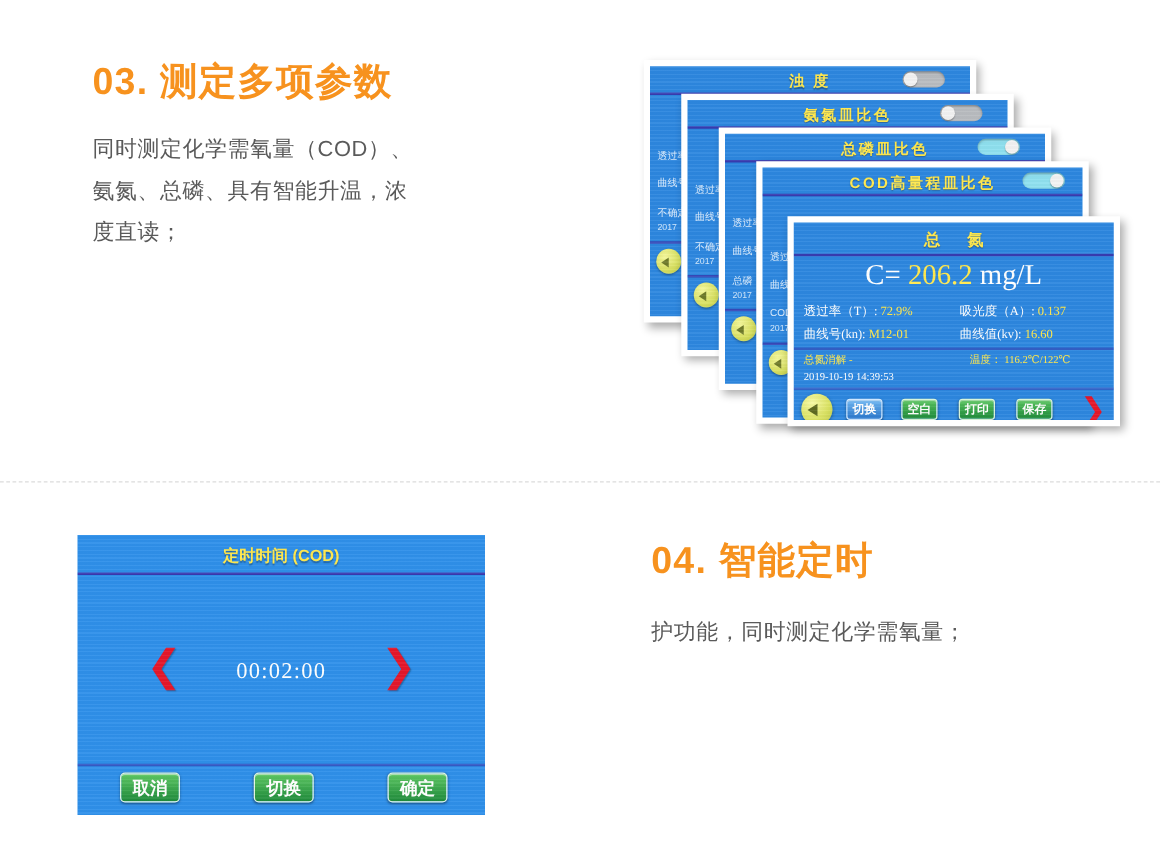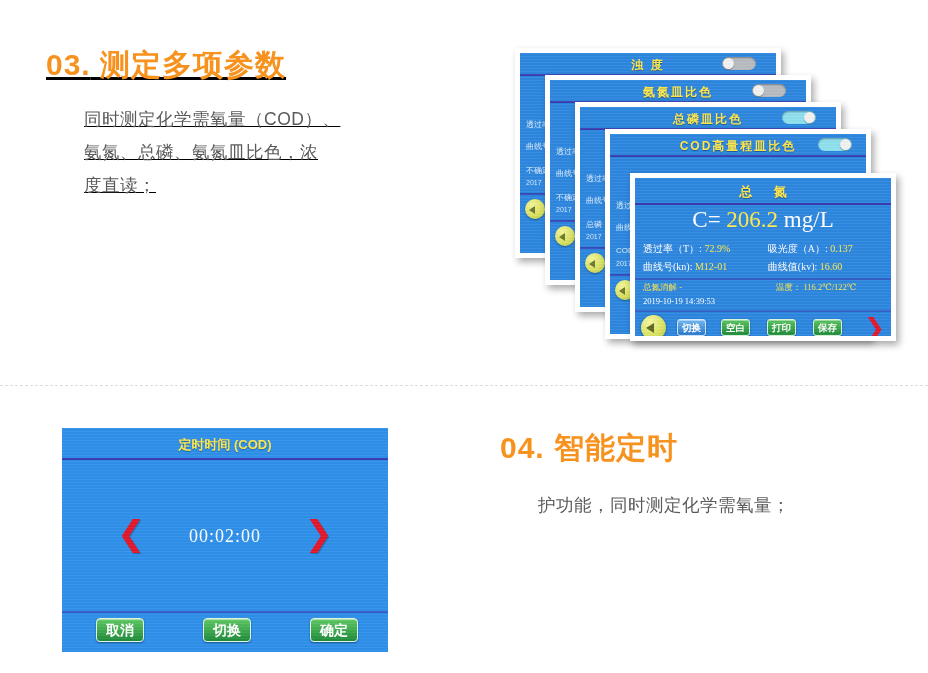--- a/index.html
+++ b/index.html
@@ -27,21 +27,20 @@
     white-space: nowrap;
   }
   .heading .num {
     font-family: "Liberation Sans", "DejaVu Sans", sans-serif;
   }
   .body-text {
     color: #5a5a5a;
     font-size: 17.5px;
     line-height: 33px;
     letter-spacing: 0.5px;
-    margin-left: 38px;
   }
   .body-text div { white-space: nowrap; }
 
   
   .divider {
     position: absolute;
     left: 0;
     top: 385px;
     width: 928px;
     height: 1px;
@@ -343,28 +342,28 @@
     border-radius: 4px;
     background: linear-gradient(180deg,#5fc964 0%,#1f8b3b 100%);
     border: 1px solid #e2f7e2;
     box-shadow: 0 1px 2px rgba(0,0,0,0.4), inset 0 1px 0 rgba(255,255,255,0.5);
     white-space: nowrap;
   }
 </style>
 </head>
 <body>
 
-<div class="section" style="left:46px; top:45px;text-decoration:underline;">
+<div class="section" style="left:74px; top:45px;">
   <div class="heading">
     <span class="num">03.</span>
     <span>测定多项参数</span>
   </div>
   <div class="body-text" style="margin-top:17px;">
     <div>同时测定化学需氧量（COD）、</div>
-    <div>氨氮、总磷、氨氮皿比色，浓</div>
+    <div>氨氮、总磷、具有智能升温，浓</div>
     <div>度直读；</div>
   </div>
 </div>
 
 <div class="deck">
 
   <div class="card" style="left:10px; top:6px; width:266px; height:210px;">
     <div class="card-inner">
       <div class="card-title">浊  度</div>
       <div class="card-rule"></div>
@@ -499,21 +498,21 @@
   <div class="timer-value">00:02:00</div>
   <div class="chev right">❯</div>
 
   <div class="timer-rule-bottom"></div>
 
   <div class="tbtn" style="left:34px;">取消</div>
   <div class="tbtn" style="left:141px;">切换</div>
   <div class="tbtn" style="left:248px;">确定</div>
 </div>
 
-<div class="section" style="left:500px; top:428px;">
+<div class="section" style="left:521px; top:428px;">
   <div class="heading">
     <span class="num">04.</span>
     <span>智能定时</span>
   </div>
   <div class="body-text" style="margin-top:20px;">
     <div>护功能，同时测定化学需氧量；</div>
   </div>
 </div>
 
 </body></html>

